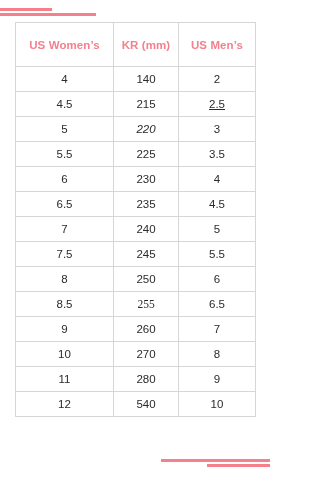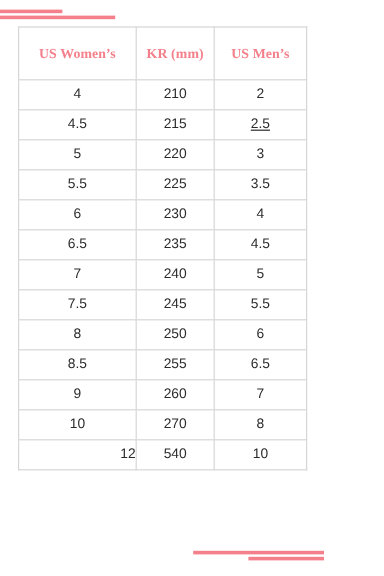--- a/index.html
+++ b/index.html
@@ -55,21 +55,20 @@
     padding: 0;
   }
 
   table.size-table th {
     height: 44px;
     color: #f4808c;
     font-size: 11.5px;
     font-weight: bold;
     letter-spacing: 0.1px;
     white-space: nowrap;
-    font-family: Liberation Serif, serif;
   }
 
   table.size-table td {
     height: 25px;
     color: #2b2b2b;
     font-size: 11.5px;
     font-weight: normal;
   }
 </style>
 </head>
@@ -90,31 +89,31 @@
     <thead>
       <tr>
         <th style="color: rgb(244, 128, 140); border-color: rgb(214, 214, 214);">US Women’s</th>
         <th style="color: rgb(244, 128, 140); border-color: rgb(214, 214, 214);">KR (mm)</th>
         <th style="color: rgb(244, 128, 140); border-color: rgb(214, 214, 214);">US Men’s</th>
       </tr>
     </thead>
     <tbody id="table-body">
         <tr>
           <td style="color: rgb(43, 43, 43); border-color: rgb(214, 214, 214);">4</td>
-          <td style="color: rgb(43, 43, 43); border-color: rgb(214, 214, 214);">210</td>
+          <td style="color: rgb(43, 43, 43); border-color: rgb(214, 214, 214);">140</td>
           <td style="color: rgb(43, 43, 43); border-color: rgb(214, 214, 214);">2</td>
         </tr>
         <tr>
           <td style="color: rgb(43, 43, 43); border-color: rgb(214, 214, 214);">4.5</td>
           <td style="color: rgb(43, 43, 43); border-color: rgb(214, 214, 214); text-align: center;">215</td>
           <td style="color: rgb(43, 43, 43); border-color: rgb(214, 214, 214); text-decoration: underline;">2.5</td>
         </tr>
         <tr>
           <td style="color: rgb(43, 43, 43); border-color: rgb(214, 214, 214);">5</td>
-          <td style="color: rgb(43, 43, 43); border-color: rgb(214, 214, 214);">220</td>
+          <td style="color: rgb(43, 43, 43); border-color: rgb(214, 214, 214); font-style: italic;">220</td>
           <td style="color: rgb(43, 43, 43); border-color: rgb(214, 214, 214);">3</td>
         </tr>
         <tr>
           <td style="color: rgb(43, 43, 43); border-color: rgb(214, 214, 214);">5.5</td>
           <td style="color: rgb(43, 43, 43); border-color: rgb(214, 214, 214);">225</td>
           <td style="color: rgb(43, 43, 43); border-color: rgb(214, 214, 214);">3.5</td>
         </tr>
         <tr>
           <td style="color: rgb(43, 43, 43); border-color: rgb(214, 214, 214);">6</td>
           <td style="color: rgb(43, 43, 43); border-color: rgb(214, 214, 214);">230</td>
@@ -135,33 +134,38 @@
           <td style="color: rgb(43, 43, 43); border-color: rgb(214, 214, 214);">245</td>
           <td style="color: rgb(43, 43, 43); border-color: rgb(214, 214, 214);">5.5</td>
         </tr>
         <tr>
           <td style="color: rgb(43, 43, 43); border-color: rgb(214, 214, 214);">8</td>
           <td style="color: rgb(43, 43, 43); border-color: rgb(214, 214, 214);">250</td>
           <td style="color: rgb(43, 43, 43); border-color: rgb(214, 214, 214);">6</td>
         </tr>
         <tr>
           <td style="color: rgb(43, 43, 43); border-color: rgb(214, 214, 214);">8.5</td>
-          <td style="color: rgb(43, 43, 43); border-color: rgb(214, 214, 214);">255</td>
+          <td style="color: rgb(43, 43, 43); border-color: rgb(214, 214, 214); font-family: Liberation Serif, serif;">255</td>
           <td style="color: rgb(43, 43, 43); border-color: rgb(214, 214, 214);">6.5</td>
         </tr>
         <tr>
           <td style="color: rgb(43, 43, 43); border-color: rgb(214, 214, 214);">9</td>
           <td style="color: rgb(43, 43, 43); border-color: rgb(214, 214, 214);">260</td>
           <td style="color: rgb(43, 43, 43); border-color: rgb(214, 214, 214);">7</td>
         </tr>
         <tr>
           <td style="color: rgb(43, 43, 43); border-color: rgb(214, 214, 214);">10</td>
           <td style="color: rgb(43, 43, 43); border-color: rgb(214, 214, 214);">270</td>
           <td style="color: rgb(43, 43, 43); border-color: rgb(214, 214, 214);">8</td>
         </tr>
         <tr>
-          <td style="color: rgb(43, 43, 43); border-color: rgb(214, 214, 214); text-align: right;">12</td>
+          <td style="color: rgb(43, 43, 43); border-color: rgb(214, 214, 214);">11</td>
+          <td style="color: rgb(43, 43, 43); border-color: rgb(214, 214, 214);">280</td>
+          <td style="color: rgb(43, 43, 43); border-color: rgb(214, 214, 214);">9</td>
+        </tr>
+        <tr>
+          <td style="color: rgb(43, 43, 43); border-color: rgb(214, 214, 214);">12</td>
           <td style="color: rgb(43, 43, 43); border-color: rgb(214, 214, 214);">540</td>
           <td style="color: rgb(43, 43, 43); border-color: rgb(214, 214, 214);">10</td>
         </tr>
       </tbody>
   </table>
 </div>
 
 </body></html>

